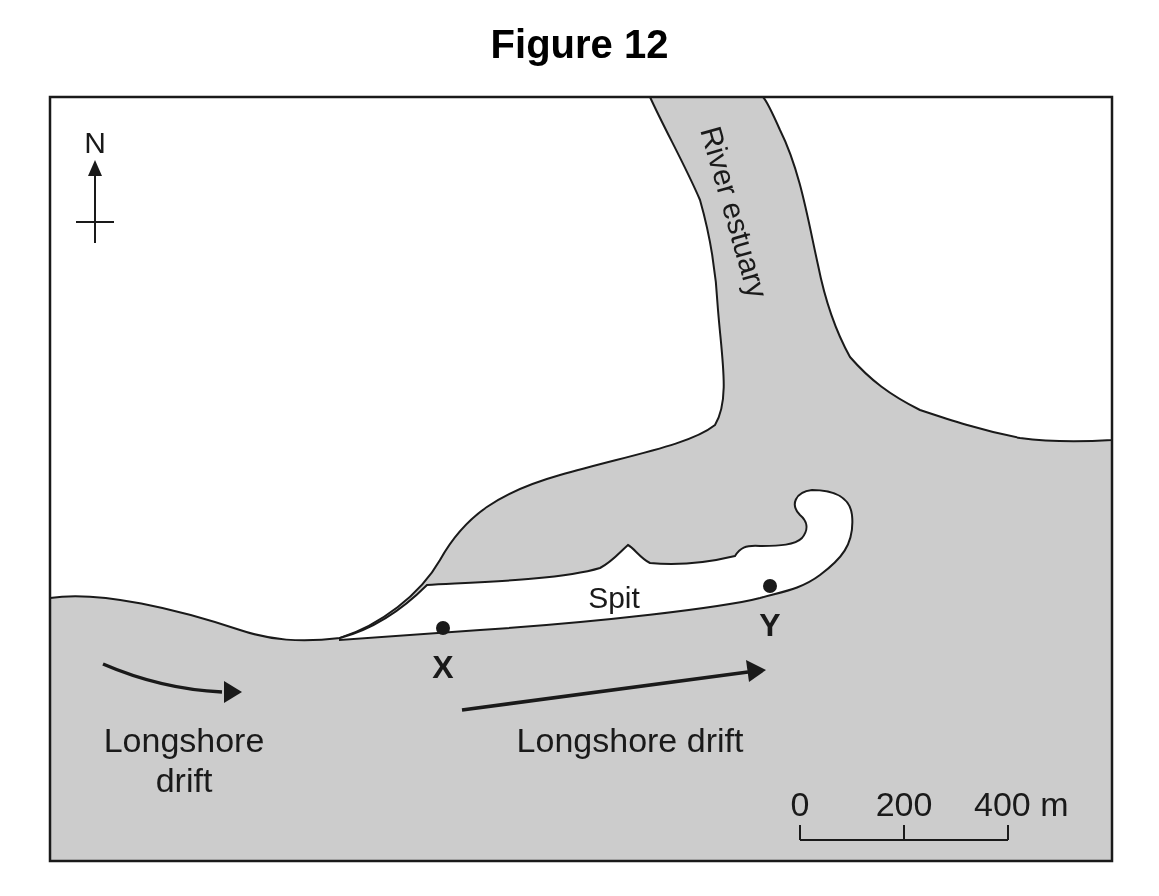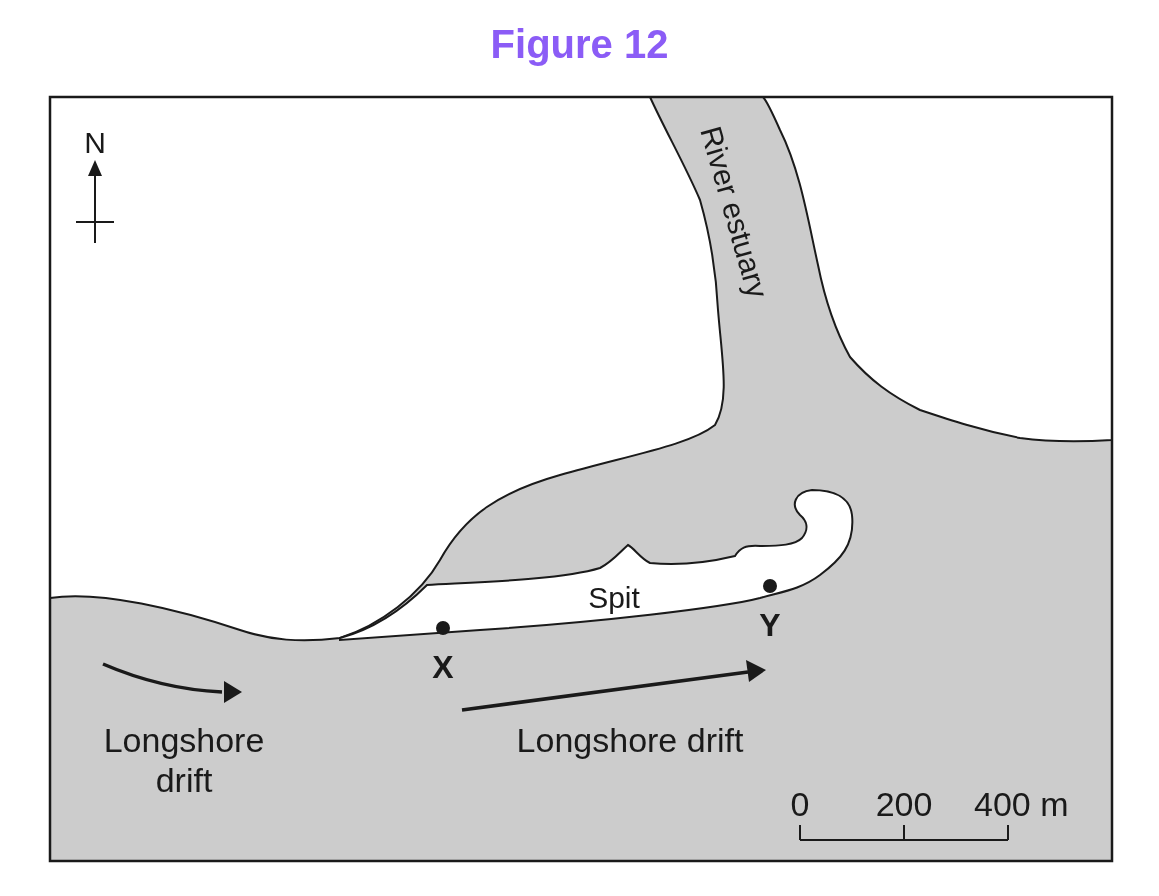--- a/index.html
+++ b/index.html
@@ -1,17 +1,17 @@
 <!DOCTYPE html>
 <html><head>
 <meta charset="utf-8">
 <style>
   html, body { margin: 0; padding: 0; background: #ffffff; }
   body { width: 1159px; height: 896px; position: relative; overflow: hidden; font-family: "Liberation Sans", sans-serif; color: #1a1a1a; }
-  .title { position: absolute; top: 22px; left: 0; width: 1159px; text-align: center; font-weight: bold; font-size: 40px; color: #8b5cf6; }
+  .title { position: absolute; top: 22px; left: 0; width: 1159px; text-align: center; font-weight: bold; font-size: 40px; color: #000000; }
   svg.map { position: absolute; left: 0; top: 0; }
   .lbl { font-family: "Liberation Sans", sans-serif; fill: #1a1a1a; }
 </style>
 </head>
 <body>
 
 <div class="title">Figure 12</div>
 
 <svg class="map" width="1159" height="896" viewBox="0 0 1159 896">
 

